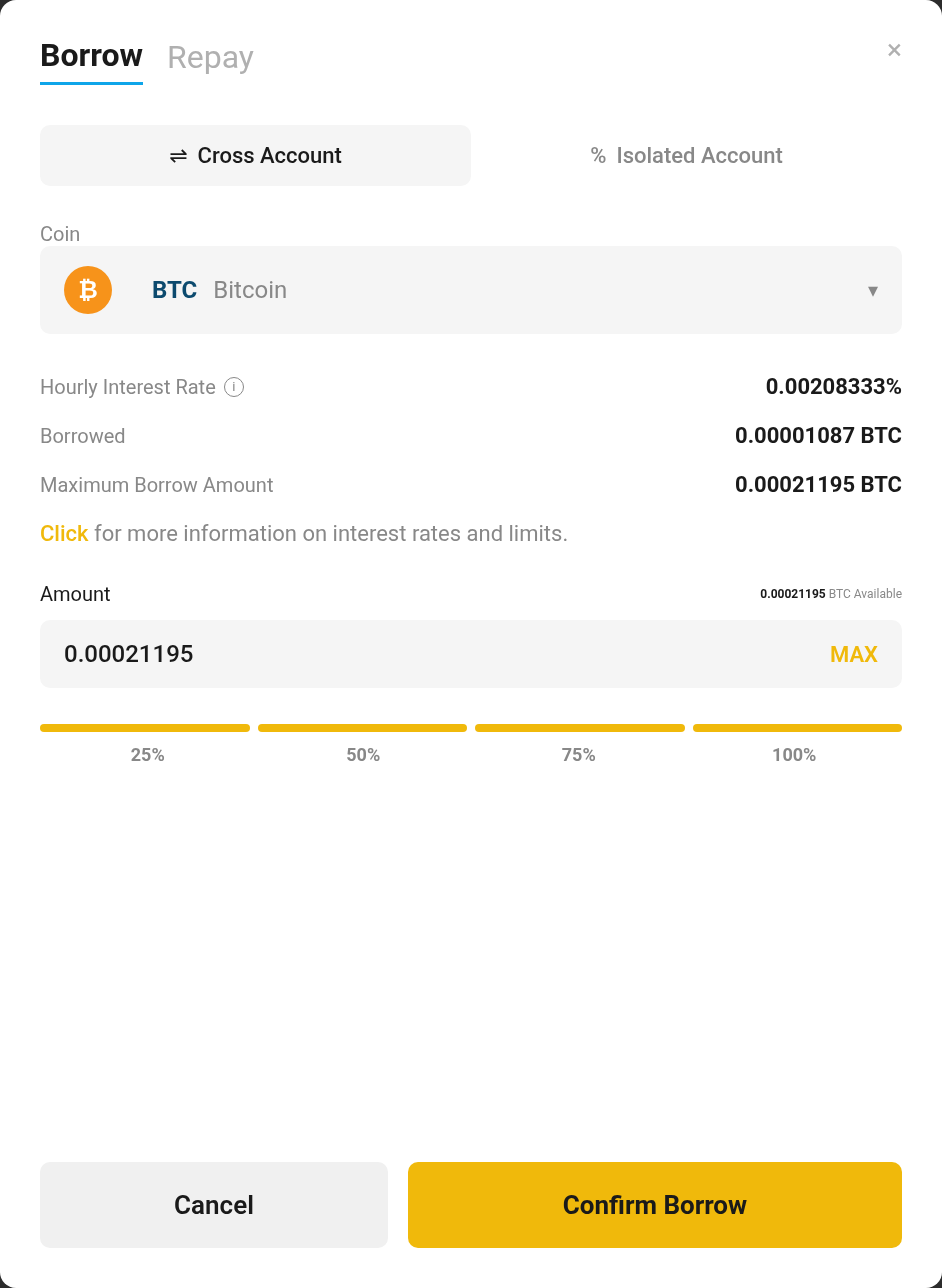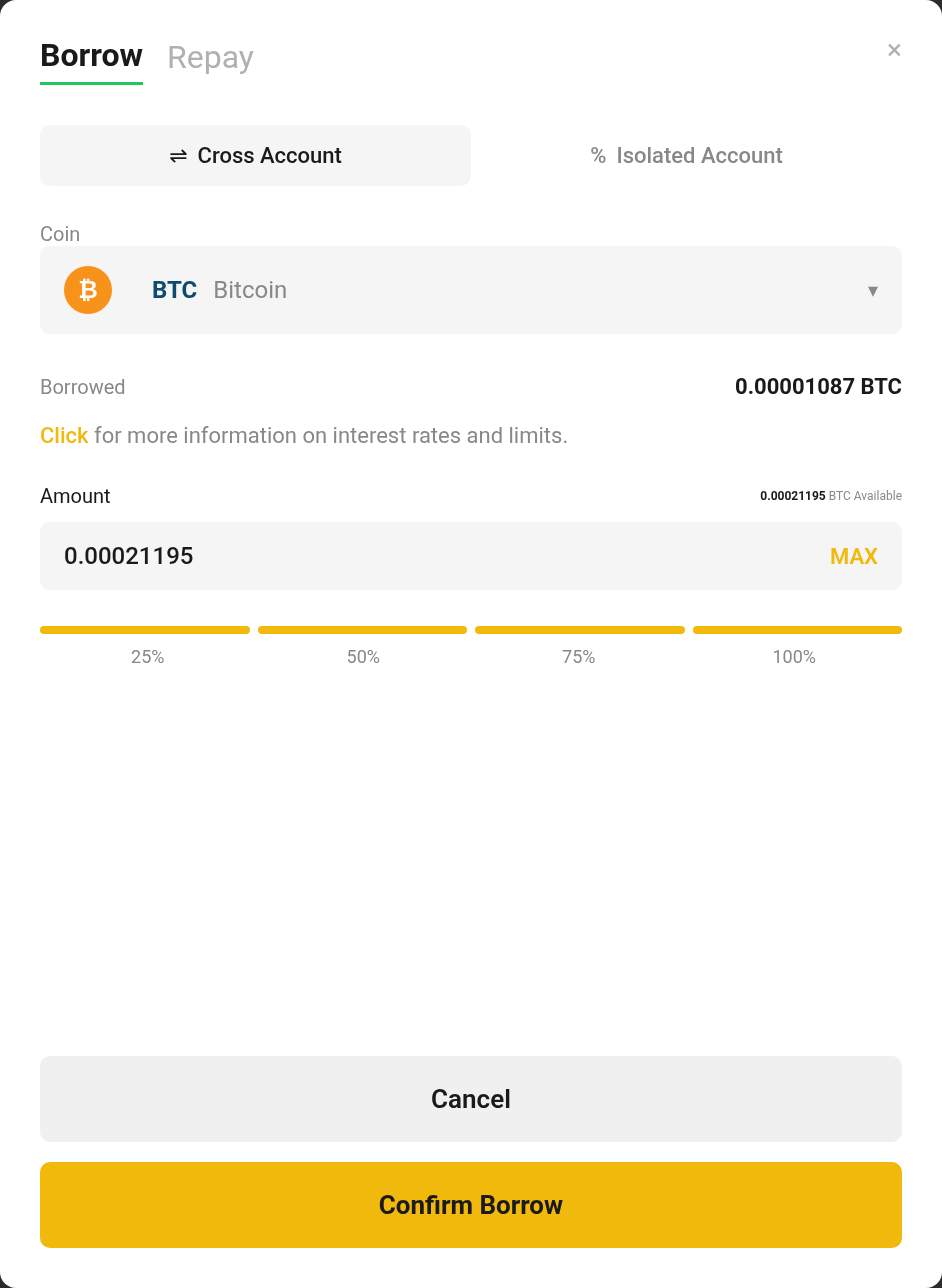--- a/index.html
+++ b/index.html
@@ -35,21 +35,21 @@
       gap: 24px;
       margin-bottom: 0;
     }
 
     .tab-borrow {
       font-size: 32px;
       font-weight: 700;
       color: #1a1a1a;
       cursor: pointer;
       padding-bottom: 8px;
-      border-bottom: 3px solid #22c55e;
+      border-bottom: 3px solid #0ea5e9;
     }
 
     .tab-repay {
       font-size: 32px;
       font-weight: 400;
       color: #b0b0b0;
       cursor: pointer;
       padding-bottom: 8px;
     }
 
@@ -284,35 +284,35 @@
     }
 
     .slider-segment.active {
       background: #f0b90b;
     }
 
     .percentage-labels {
       display: flex;
       justify-content: space-between;
       padding: 0 0;
+      font-weight: bold;
     }
 
     .pct-label {
       font-size: 18px;
       color: #888888;
       text-align: center;
       flex: 1;
     }
 
     
     .button-row {
       display: flex;
       gap: 20px;
       margin-top: auto;
-      flex-direction: column;
     }
 
     .cancel-btn {
       flex: 1;
       padding: 28px;
       background: #f0f0f0;
       border: none;
       border-radius: 10px;
       font-size: 26px;
       font-weight: 600;
@@ -360,22 +360,33 @@
     <div class="coin-left">
       <div class="btc-icon">₿</div>
       <span class="coin-name">BTC</span>
       <span class="coin-full">Bitcoin</span>
     </div>
     <span class="chevron-down">▾</span>
   </div>
 
   <div class="info-section">
     <div class="info-row">
+      <span class="info-label">
+        <span>Hourly Interest Rate</span>
+        <span class="info-icon">i</span>
+      </span>
+      <span class="info-value">0.00208333%</span>
+    </div>
+    <div class="info-row">
       <span class="info-label">Borrowed</span>
       <span class="info-value">0.00001087 BTC</span>
+    </div>
+    <div class="info-row">
+      <span class="info-label">Maximum Borrow Amount</span>
+      <span class="info-value">0.00021195 BTC</span>
     </div>
   </div>
 
   <div class="click-note">
     <span class="click-link">Click</span><span> for more information on interest rates and limits.</span>
   </div>
 
   <div class="amount-header">
     <span class="amount-label">Amount</span>
     <span class="amount-available">

